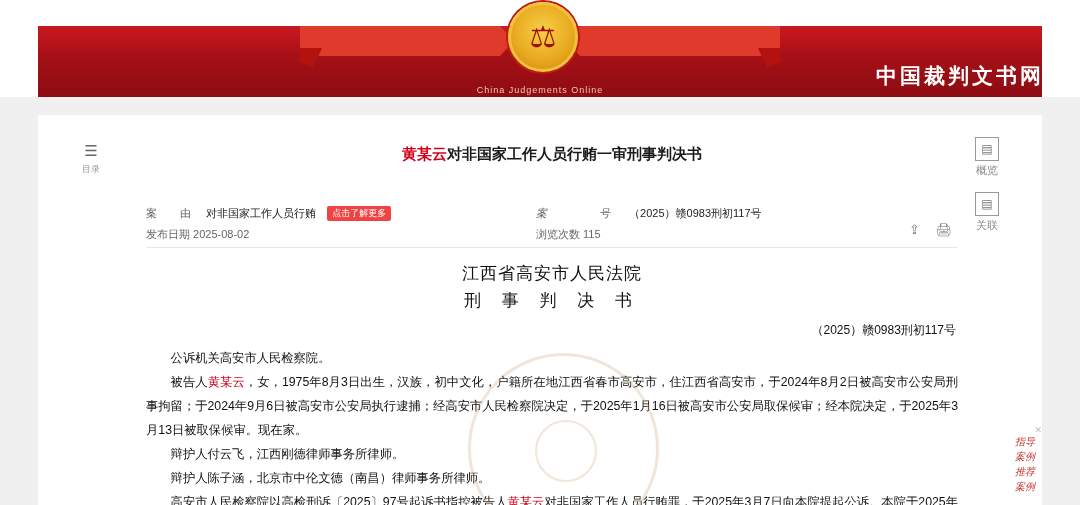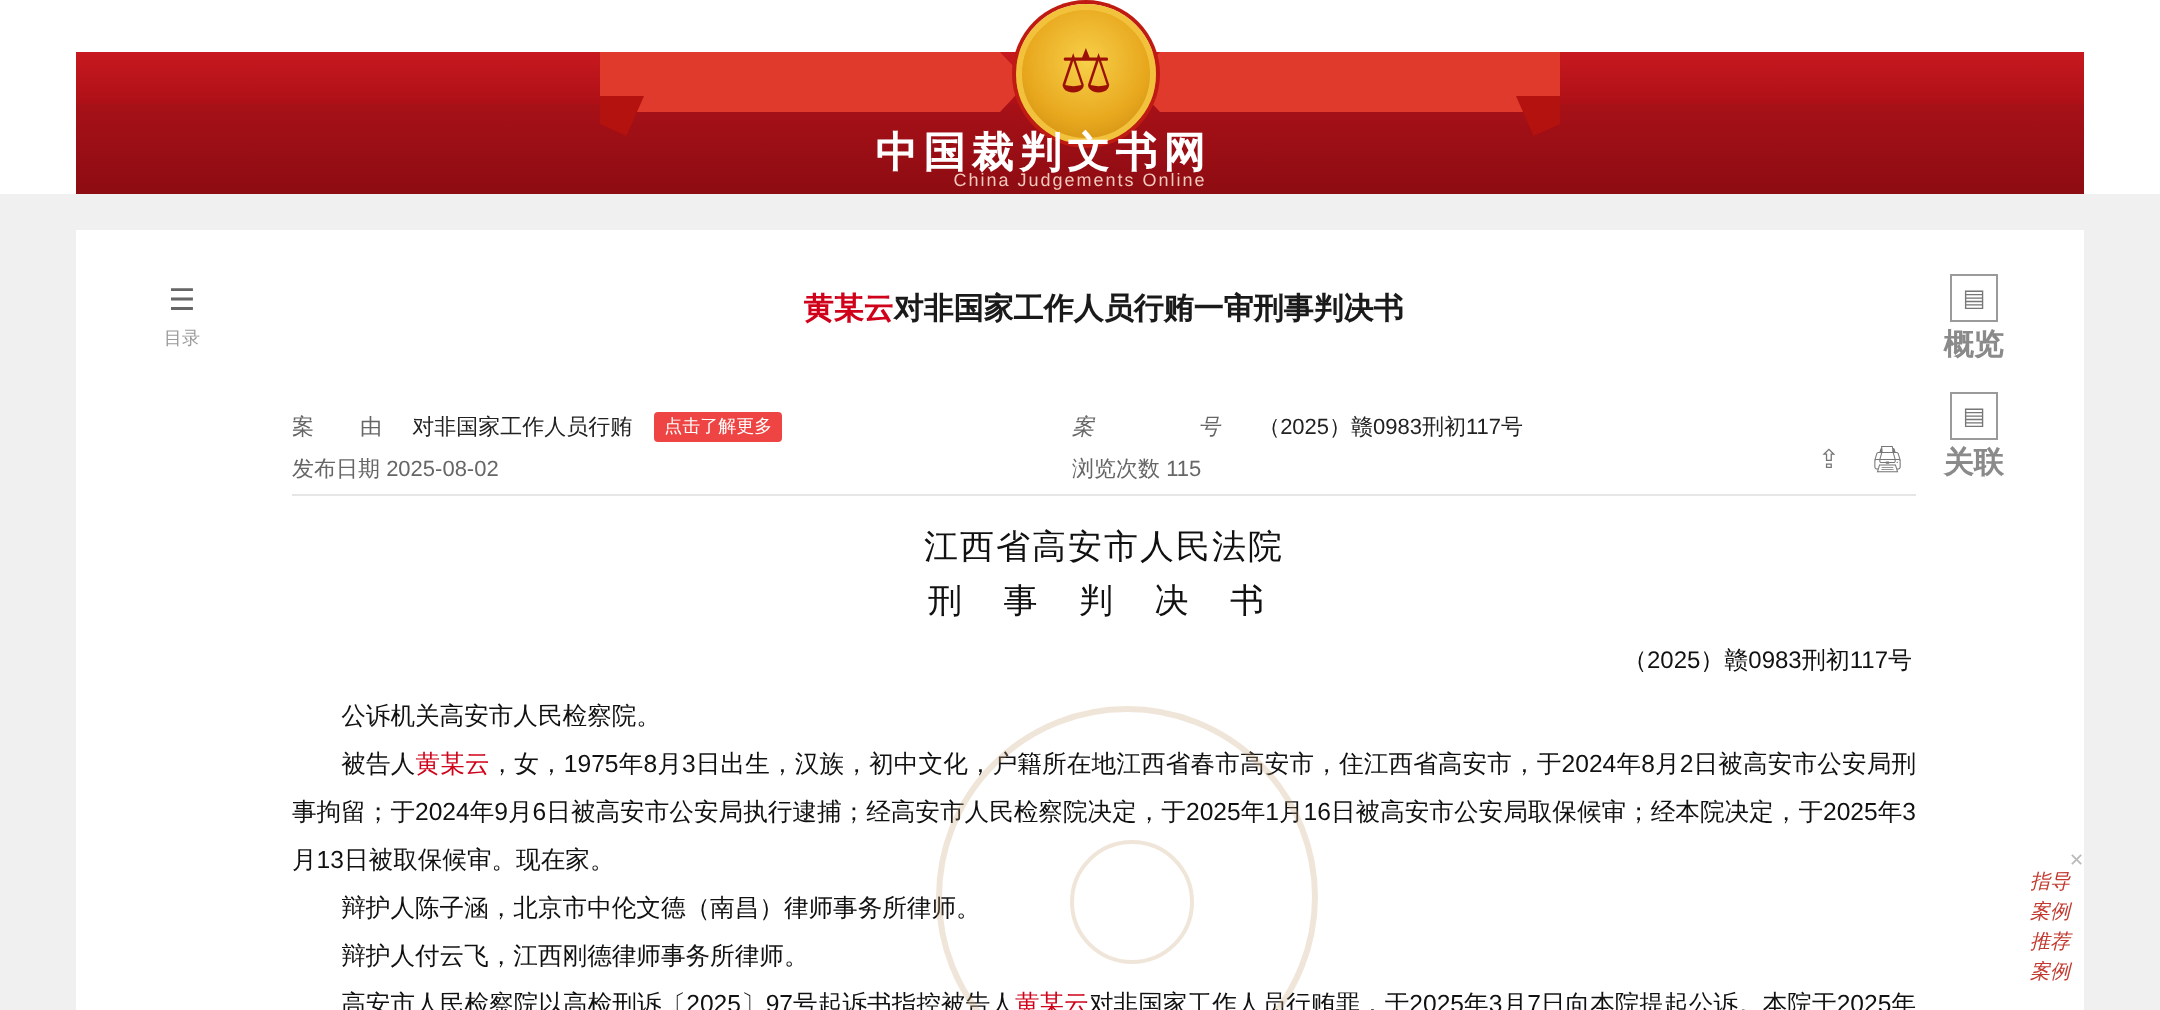--- a/index.html
+++ b/index.html
@@ -88,21 +88,21 @@
     justify-content: center;
     color: #9b1108;
     font-size: 30px;
     line-height: 1;
   }
   .site-title {
     position: absolute;
     top: 62px;
     left: 0;
     width: 1044px;
-    text-align: center;
+    text-align: right;
     color: #ffffff;
     font-size: 21px;
     letter-spacing: 3px;
     font-weight: bold;
   }
   .site-subtitle {
     position: absolute;
     top: 85px;
     left: 0;
     width: 1080px;
@@ -150,21 +150,21 @@
   }
   .right-rail .rr-item { margin-bottom: 14px; }
   .right-rail .rr-box {
     width: 22px; height: 22px;
     margin: 0 auto 2px auto;
     border: 1px solid #9a9a9a;
     color: #777;
     font-size: 12px;
     line-height: 22px;
   }
-  .right-rail .rr-text { font-size: 15px; color: #8a8a8a; font-weight: bold; }
+  .right-rail .rr-text { font-size: 11px; color: #8a8a8a; }
 
   
   .float-col {
     position: absolute;
     right: 2px;
     top: 320px;
     width: 30px;
     text-align: center;
     font-size: 10px;
     color: #c2392f;
@@ -341,23 +341,23 @@
 
     <div class="court">江西省高安市人民法院</div>
     <div class="doctype">刑 事 判 决 书</div>
     <div class="caseno-right">（2025）赣0983刑初117号</div>
 
     <div class="body-text">
       <p>公诉机关高安市人民检察院。</p>
 
       <p>被告人<span class="hl">黄某云</span>，女，1975年8月3日出生，汉族，初中文化，户籍所在地江西省春市高安市，住江西省高安市，于2024年8月2日被高安市公安局刑事拘留；于2024年9月6日被高安市公安局执行逮捕；经高安市人民检察院决定，于2025年1月16日被高安市公安局取保候审；经本院决定，于2025年3月13日被取保候审。现在家。</p>
 
+      <p>辩护人付云飞，江西刚德律师事务所律师。</p>
+
       <p>辩护人陈子涵，北京市中伦文德（南昌）律师事务所律师。</p>
-
-      <p>辩护人付云飞，江西刚德律师事务所律师。</p>
 
       <p>高安市人民检察院以高检刑诉〔2025〕97号起诉书指控被告人<span class="hl">黄某云</span>对非国家工作人员行贿罪，于2025年3月7日向本院提起公诉。本院于2025年3月11日立案，于2025年5月26日公开开庭审理了本案。高安市人民检察院指派检察员蔡旭出庭支持公诉，被告人及其辩护人陈子涵、付云飞到庭参加诉讼。现已审理终结。</p>
 
     </div>
   </div>
 
   <div class="watermark"></div>
 
   <div class="float-close">✕</div>
   <div class="float-col">

